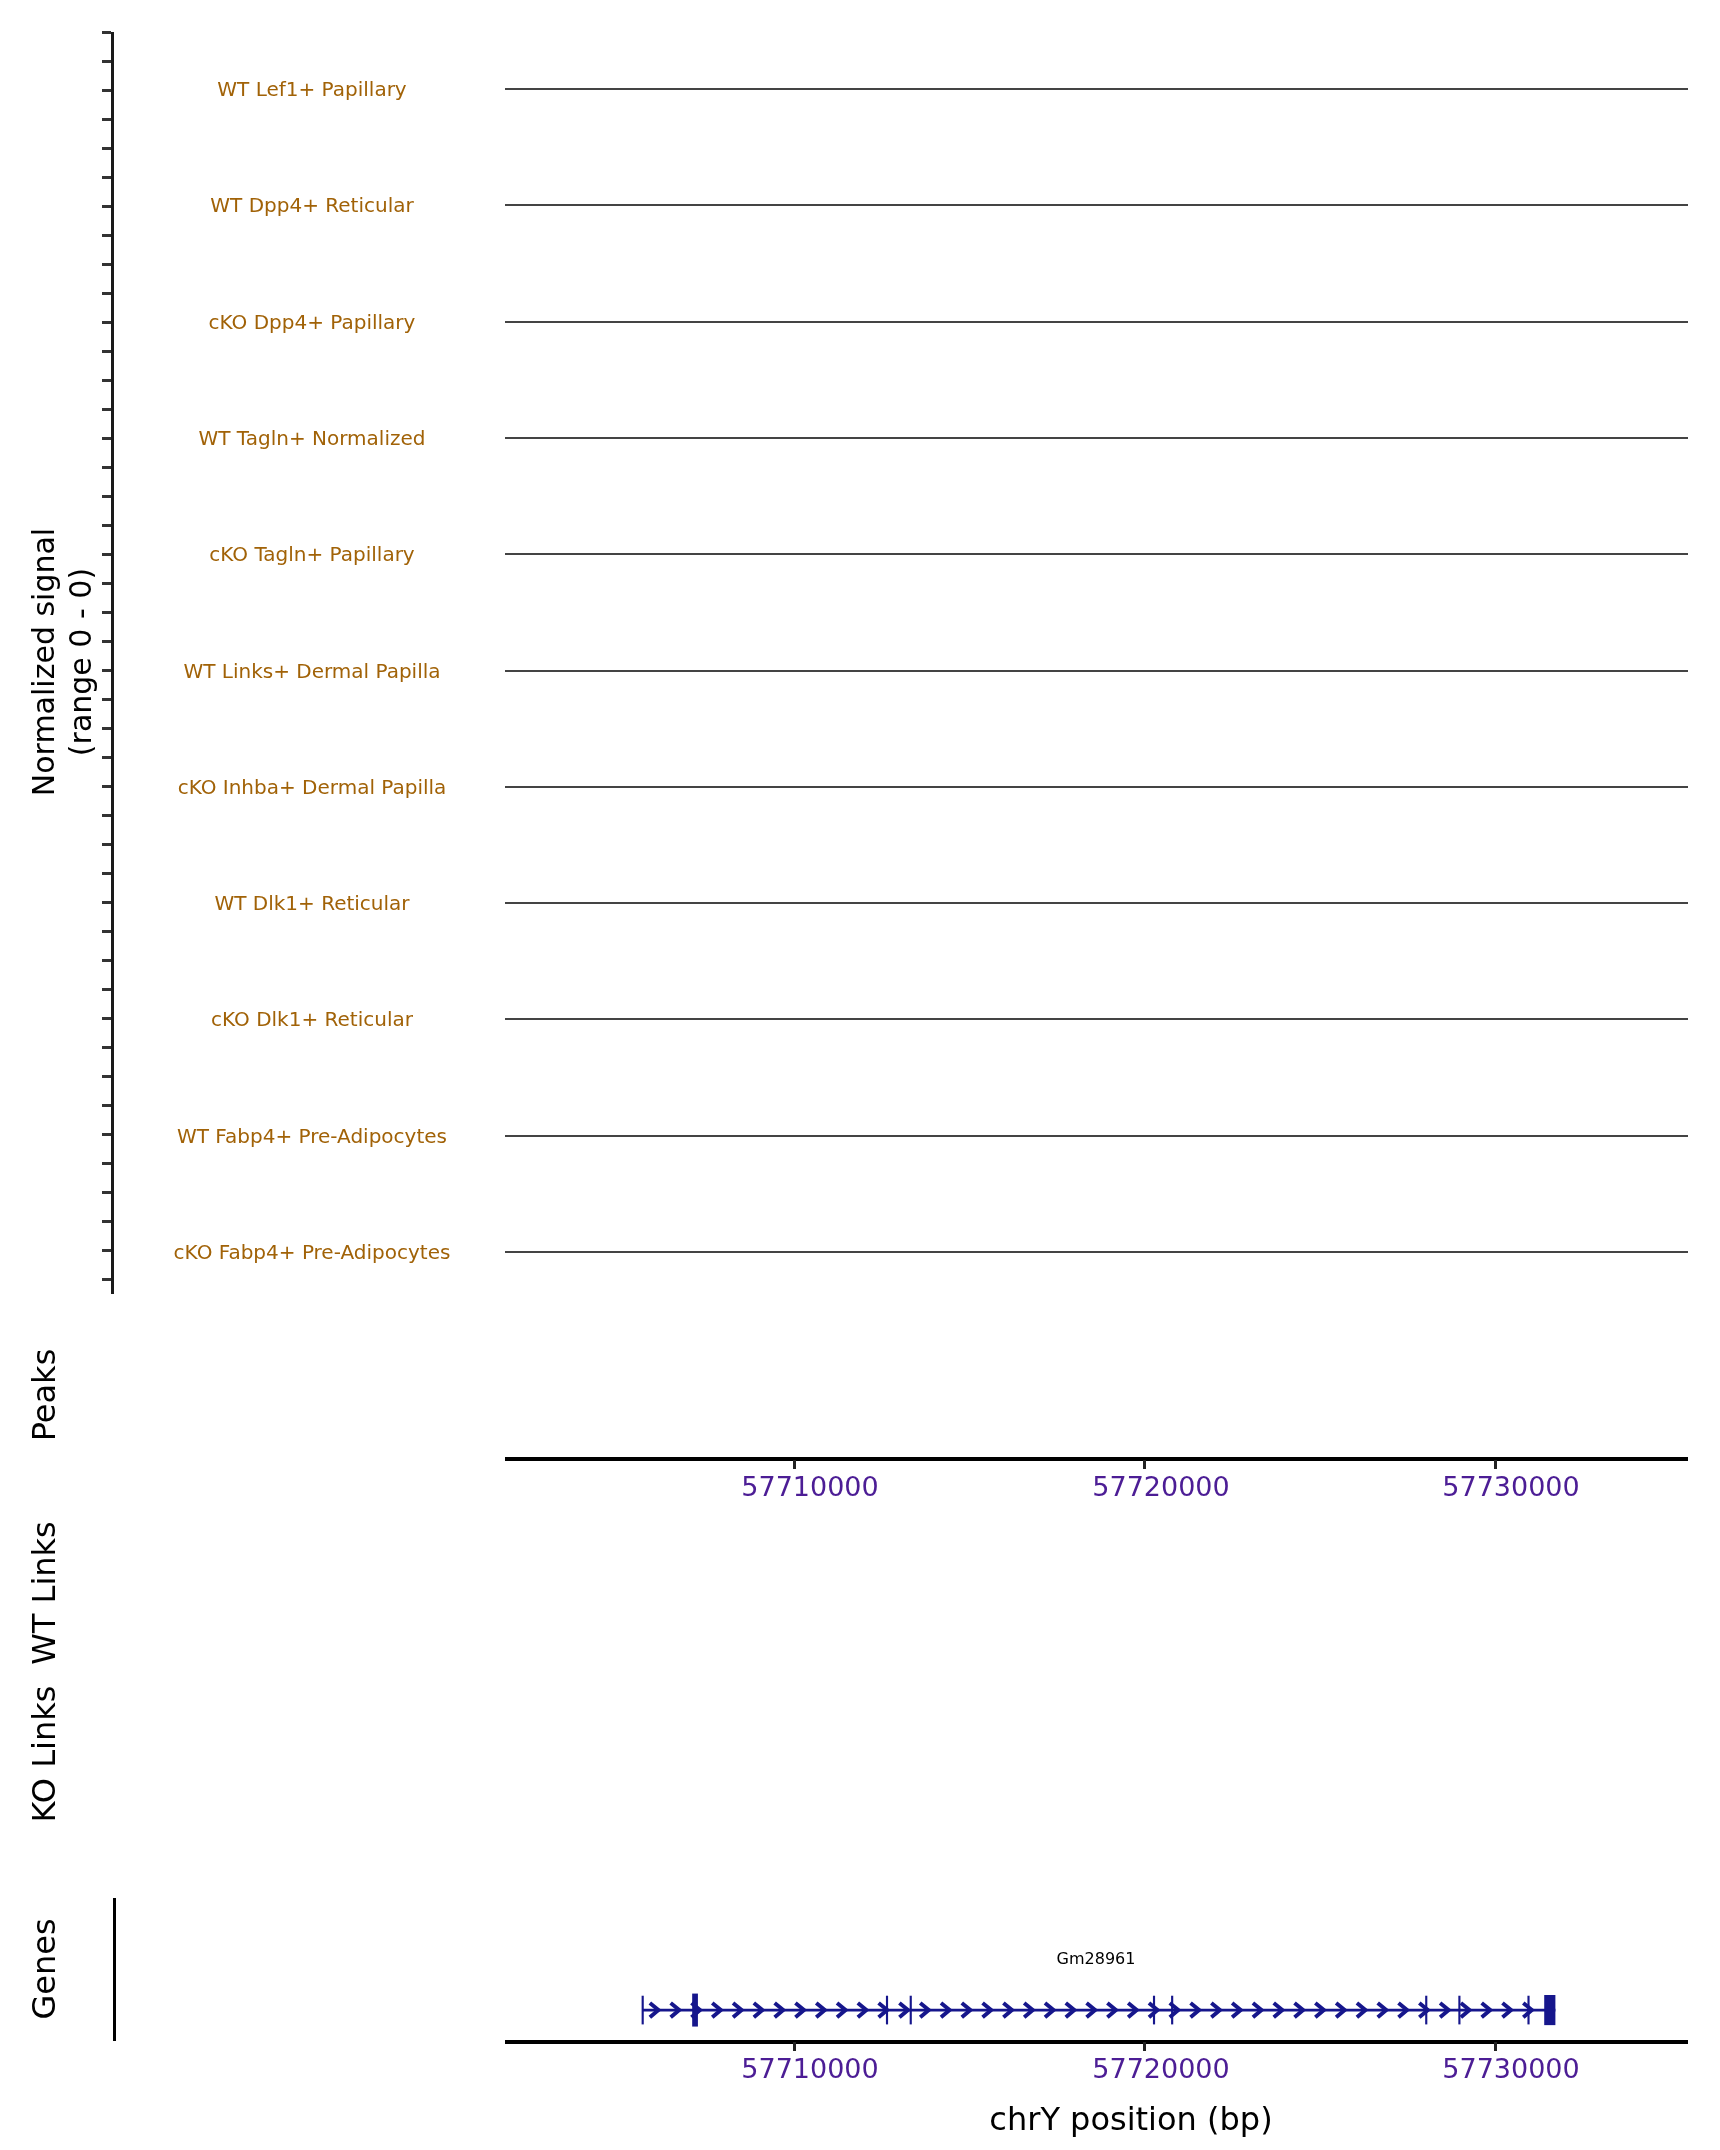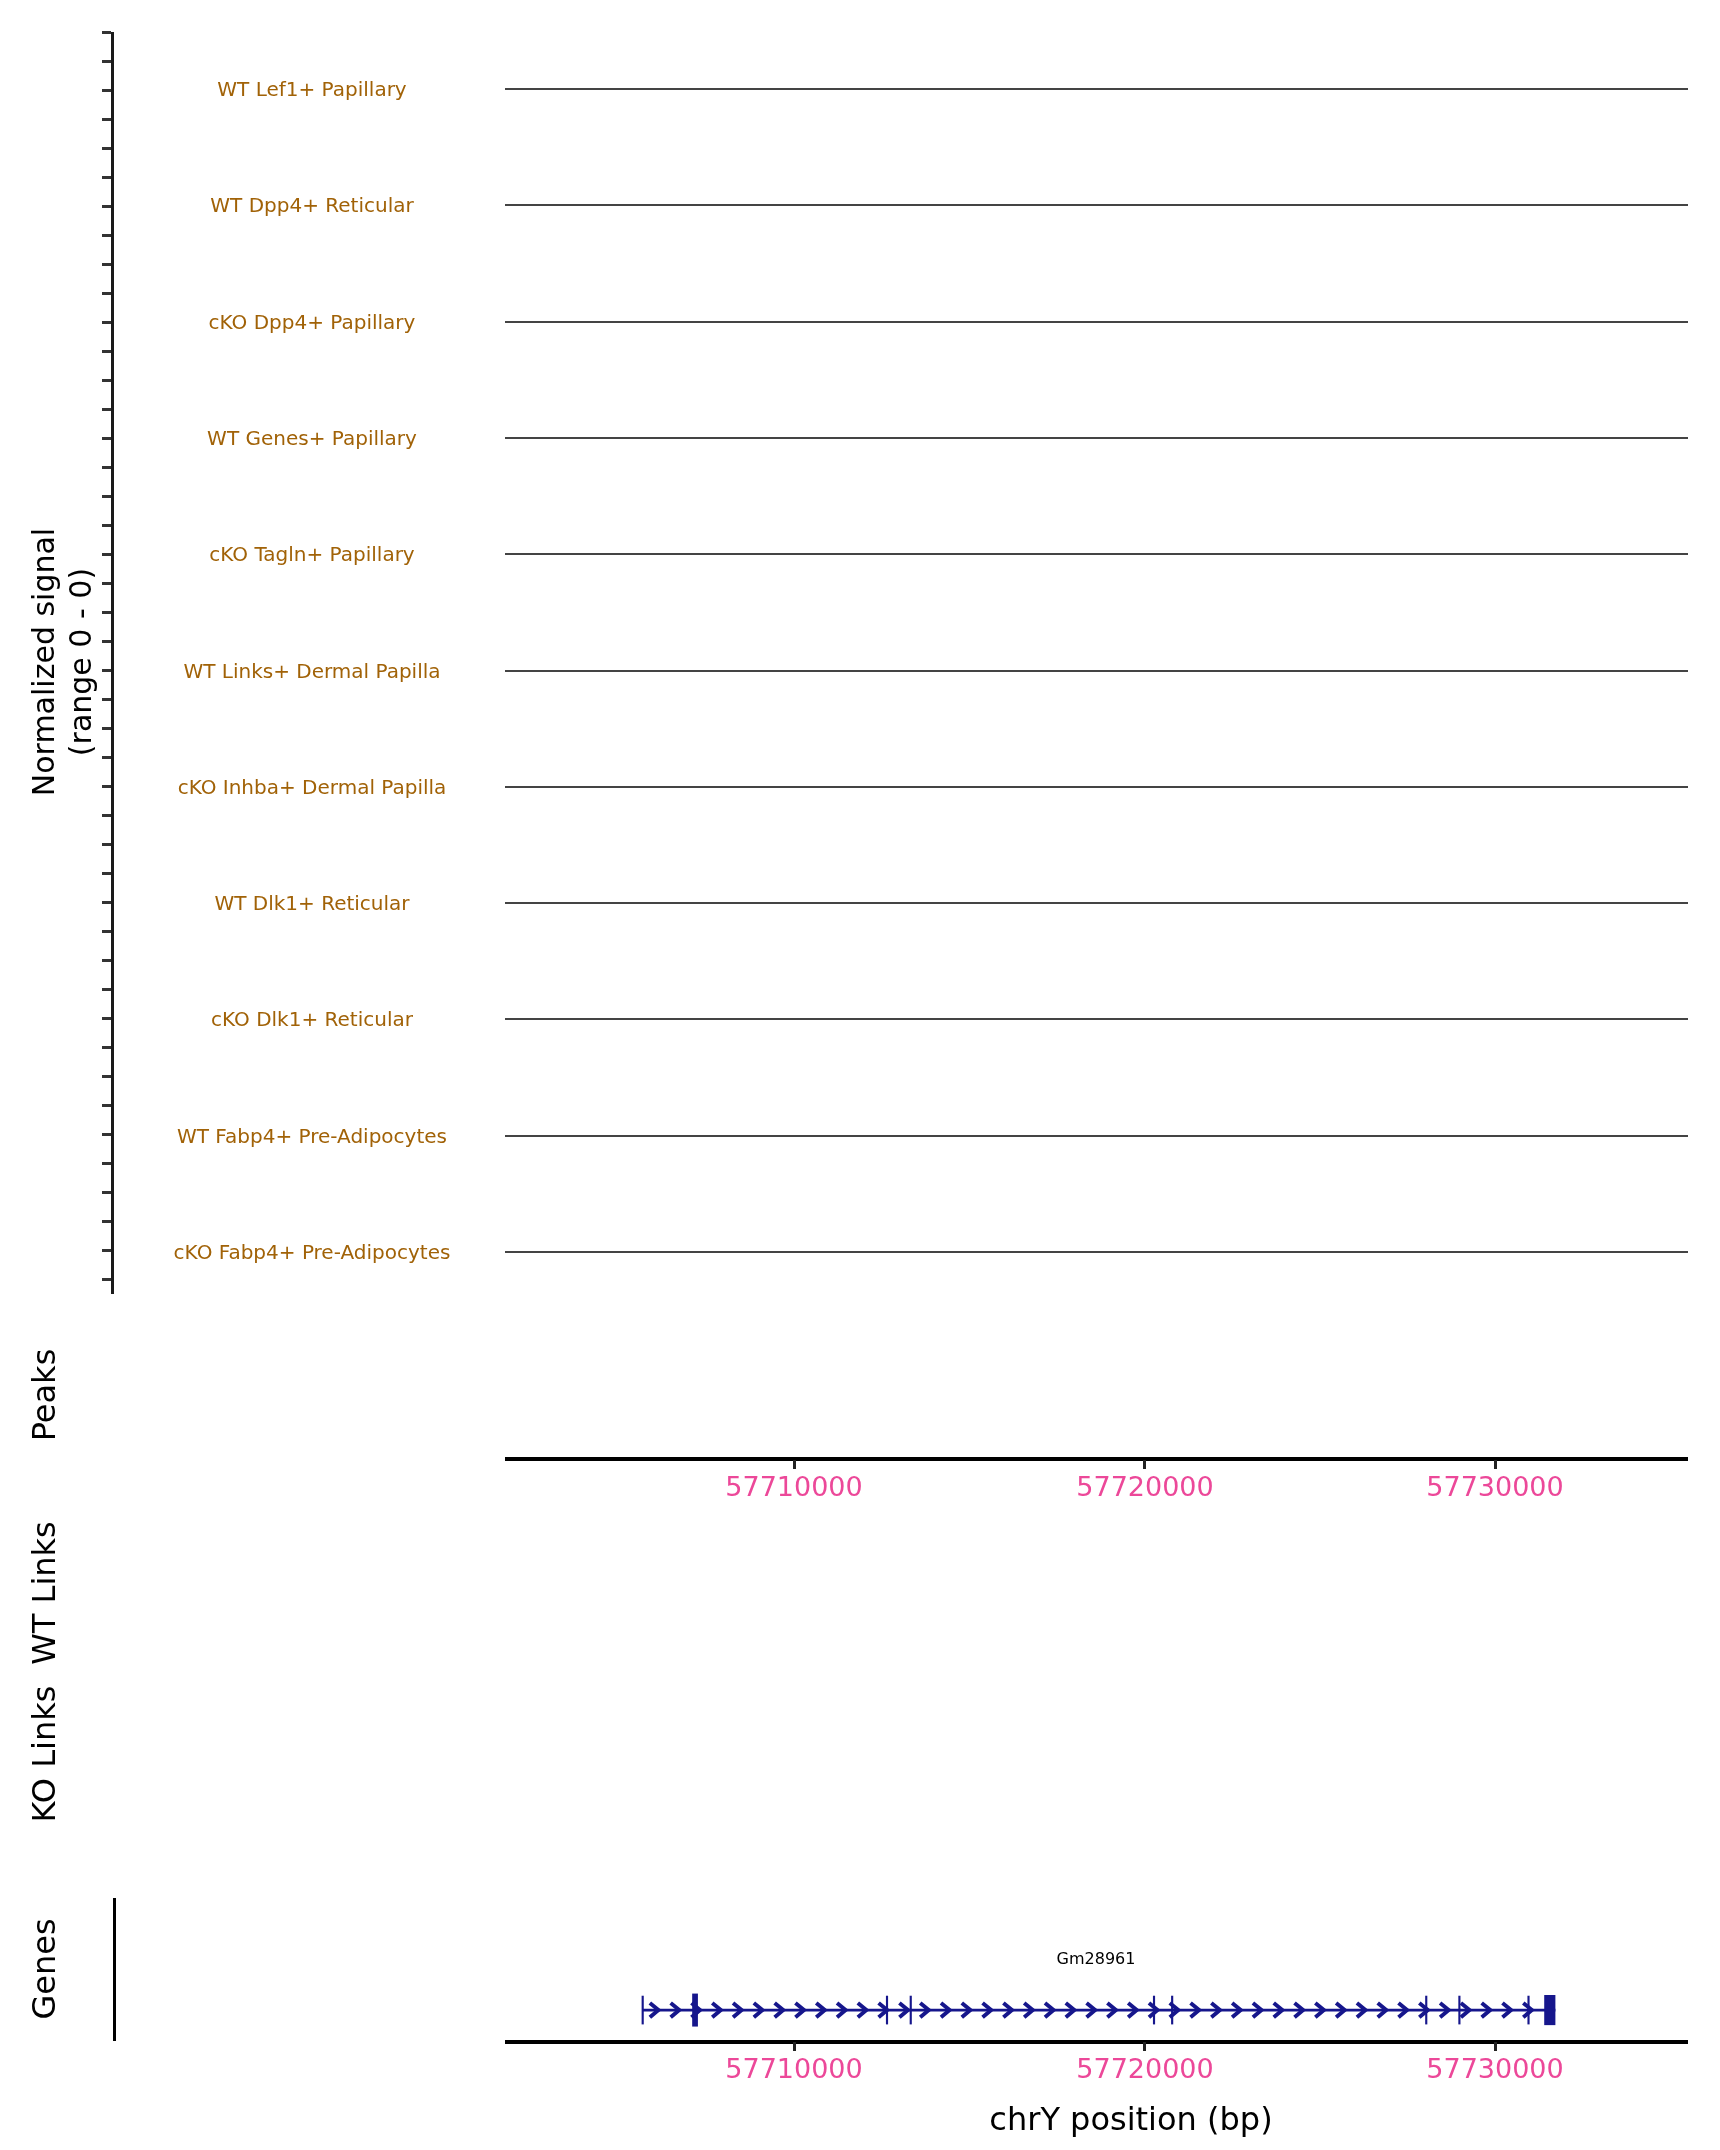--- a/index.html
+++ b/index.html
@@ -17,21 +17,21 @@
   .track { position:absolute; left:0; width:1721px; height:0; }
   .track-label { position:absolute; left:57px; width:510px; text-align:center;
     transform:translateY(-50%); font-size:20px; color:#a16207; white-space:nowrap; }
   .track-line { position:absolute; left:505px; width:1183px; height:1.4px; background:#444; top:-0.7px; }
   
   .vlabel { position:absolute; transform:translate(-50%,-50%) rotate(-90deg);
     font-size:32px; color:#000; white-space:nowrap; }
   
   .haxis { position:absolute; left:505px; width:1183px; height:3.6px; background:#000; }
   .htick { position:absolute; width:2.9px; height:8.6px; background:#222; }
-  .ticklabel { position:absolute; transform:translateX(-50%); font-size:27px; color:#ec4899; white-space:nowrap; }
+  .ticklabel { position:absolute; transform:translateX(-50%); font-size:27px; color:#4c1d95; white-space:nowrap;margin-left:16px; }
   
   .genes-bracket { position:absolute; left:113px; top:1898px; width:2.9px; height:143px; background:#000; }
   .gene-name { position:absolute; left:1096px; top:1958px; transform:translate(-50%,-50%);
     font-size:16px; color:#000; white-space:nowrap; }
   #gene-svg { position:absolute; left:0; top:1979px; }
   .xlabel { position:absolute; left:1096px; top:2119px; transform:translate(-50%,-50%);
     font-size:32px; color:#000; white-space:nowrap;margin-left:35px; }
 </style>
 </head>
 <body>
@@ -51,21 +51,21 @@
   </div>
   <div class="track" style="top:205px">
     <div class="track-label">WT Dpp4+ Reticular</div>
     <div class="track-line"></div>
   </div>
   <div class="track" style="top:322px">
     <div class="track-label">cKO Dpp4+ Papillary</div>
     <div class="track-line"></div>
   </div>
   <div class="track" style="top:438px">
-    <div class="track-label">WT Genes+ Papillary</div>
+    <div class="track-label">WT Tagln+ Normalized</div>
     <div class="track-line"></div>
   </div>
   <div class="track" style="top:554px">
     <div class="track-label">cKO Tagln+ Papillary</div>
     <div class="track-line"></div>
   </div>
   <div class="track" style="top:671px">
     <div class="track-label">WT Links+ Dermal Papilla</div>
     <div class="track-line"></div>
   </div>

